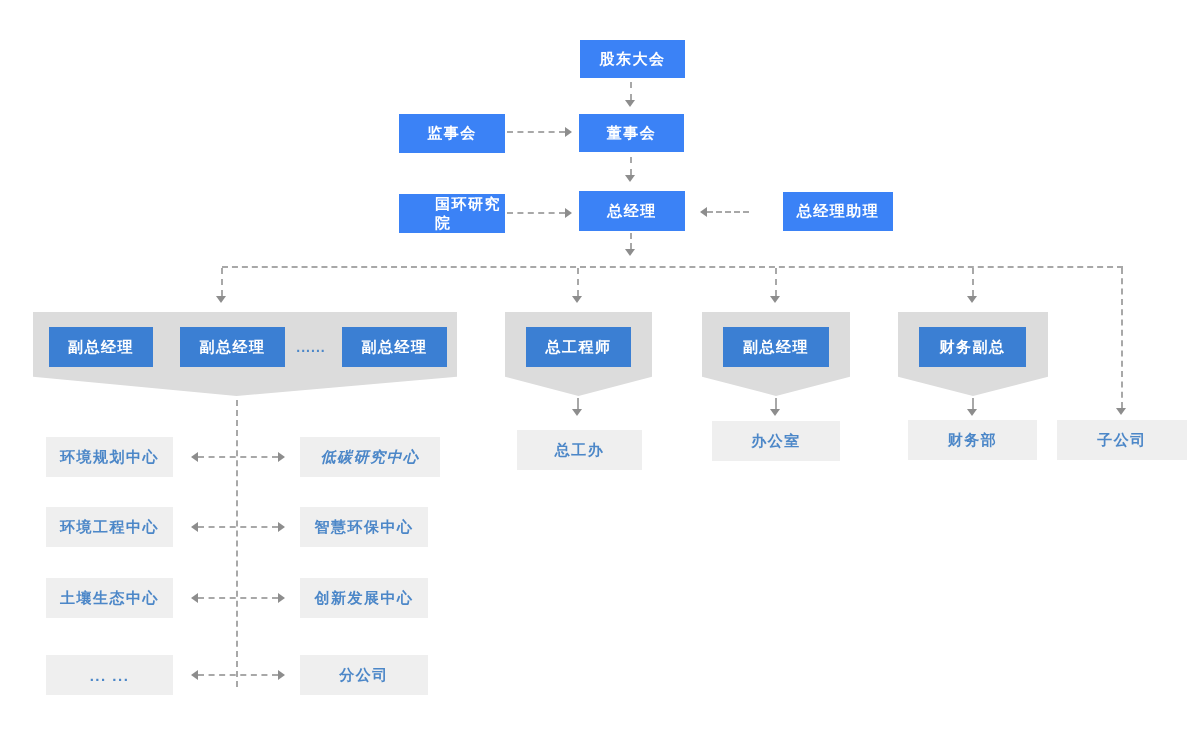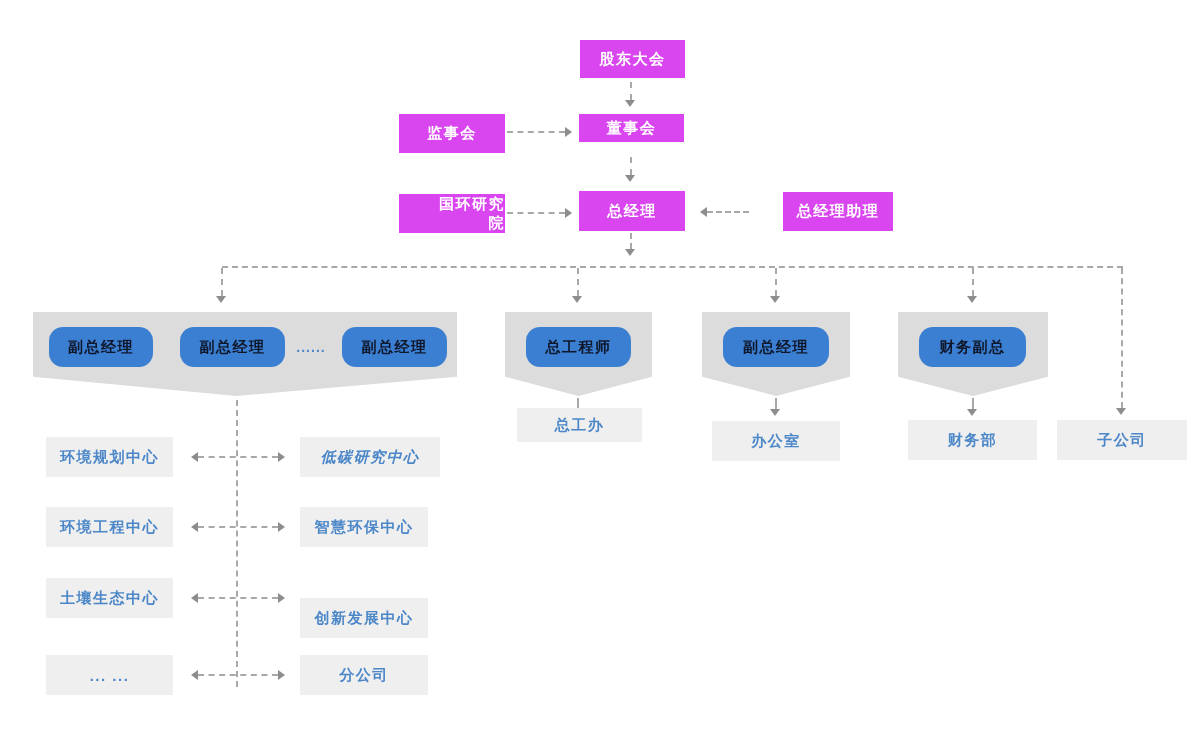--- a/index.html
+++ b/index.html
@@ -2,22 +2,22 @@
 <html><head>
 <meta charset="utf-8">
 <style>
   html,body { margin:0; padding:0; background:#ffffff; }
   body { font-family: "Liberation Sans", "DejaVu Sans", sans-serif; }
   #canvas { position:relative; width:1200px; height:751px; background:#ffffff; overflow:hidden; }
 
   
   .box { position:absolute; display:flex; align-items:center; justify-content:center;
          font-size:15px; font-weight:bold; letter-spacing:1.5px; box-sizing:border-box; }
-  .box-sky  { background:#d946ef; color:#ffffff;text-align:right; }
-  .box-blue { background:#3b7fd3; color:#0f172a;border-radius:14px; }
+  .box-sky  { background:#3b82f6; color:#ffffff; }
+  .box-blue { background:#3b7fd3; color:#ffffff; }
   .box-gray { background:#efefef; color:#4c87c8; }
 
   
   .pennant { position:absolute; background:#dcdcdc; }
   .pennant-single { clip-path: polygon(0 0, 100% 0, 100% 77%, 50% 100%, 0 77%); }
   .pennant-wide   { clip-path: polygon(0 0, 100% 0, 100% 77%, 48% 100%, 0 77%); }
 
   
   .vl { position:absolute; width:0; border-left:2px dashed #a8a8a8; }
   .hl { position:absolute; height:0; border-top:2px dashed #a8a8a8; }
@@ -31,21 +31,21 @@
 </style>
 </head>
 <body>
 
 <div id="canvas">
 
   <div class="box box-sky" style="left:580px; top:40px;  width:105px; height:38px;">股东大会</div>
 
   <div class="box box-sky" style="left:399px; top:114px; width:106px; height:39px;">监事会</div>
 
-  <div class="box box-sky" style="left:579px; top:114px; width:105px; height:28px;">董事会</div>
+  <div class="box box-sky" style="left:579px; top:114px; width:105px; height:38px;">董事会</div>
 
   <div class="box box-sky" style="left:399px; top:194px; width:106px; height:39px;padding-left:36px;">国环研究院</div>
 
   <div class="box box-sky" style="left:579px; top:191px; width:106px; height:40px;">总经理</div>
 
   <div class="box box-sky" style="left:752px; top:192px; width:110px; height:39px;margin-left:31px;">总经理助理</div>
 
   <div class="vl" style="left:630px; top:82px;  height:18px;"></div>
   <div class="arr arr-d" style="left:625px; top:100px;"></div>
 
@@ -99,21 +99,21 @@
 
   <div class="vl" style="left:577px; top:398px; height:11px;"></div>
   <div class="arr arr-d" style="left:572px; top:409px;"></div>
 
   <div class="vl" style="left:775px; top:398px; height:11px;"></div>
   <div class="arr arr-d" style="left:770px; top:409px;"></div>
 
   <div class="vl" style="left:972px; top:398px; height:11px;"></div>
   <div class="arr arr-d" style="left:967px; top:409px;"></div>
 
-  <div class="box box-gray" style="left:517px; top:408px; width:125px; height:34px;">总工办</div>
+  <div class="box box-gray" style="left:517px; top:430px; width:125px; height:40px;">总工办</div>
   <div class="box box-gray" style="left:908px; top:420px; width:129px; height:40px;">财务部</div>
   <div class="box box-gray" style="left:712px; top:421px; width:128px; height:40px;">办公室</div>
   <div class="box box-gray" style="left:1057px; top:420px; width:130px; height:40px;">子公司</div>
 
   <div class="vl" style="left:236px; top:400px; height:287px;"></div>
 
   <div class="box box-gray" style="left:46px; top:437px; width:127px; height:40px;">环境规划中心</div>
   <div class="arr arr-l" style="left:191px; top:452px;"></div>
   <div class="hl" style="left:198px; top:456px; width:80px;"></div>
   <div class="arr arr-r" style="left:278px; top:452px;"></div>
@@ -122,21 +122,21 @@
   <div class="box box-gray" style="left:46px; top:507px; width:127px; height:40px;">环境工程中心</div>
   <div class="arr arr-l" style="left:191px; top:522px;"></div>
   <div class="hl" style="left:198px; top:526px; width:80px;"></div>
   <div class="arr arr-r" style="left:278px; top:522px;"></div>
   <div class="box box-gray" style="left:300px; top:507px; width:128px; height:40px;">智慧环保中心</div>
 
   <div class="box box-gray" style="left:46px; top:578px; width:127px; height:40px;">土壤生态中心</div>
   <div class="arr arr-l" style="left:191px; top:593px;"></div>
   <div class="hl" style="left:198px; top:597px; width:80px;"></div>
   <div class="arr arr-r" style="left:278px; top:593px;"></div>
-  <div class="box box-gray" style="left:300px; top:578px; width:128px; height:40px;margin-top:20px;">创新发展中心</div>
+  <div class="box box-gray" style="left:300px; top:578px; width:128px; height:40px;">创新发展中心</div>
 
   <div class="box box-gray" style="left:46px; top:655px; width:127px; height:40px;">... ...</div>
   <div class="arr arr-l" style="left:191px; top:670px;"></div>
   <div class="hl" style="left:198px; top:674px; width:80px;"></div>
   <div class="arr arr-r" style="left:278px; top:670px;"></div>
   <div class="box box-gray" style="left:300px; top:655px; width:128px; height:40px;">分公司</div>
 
 </div>
 
 </body></html>

